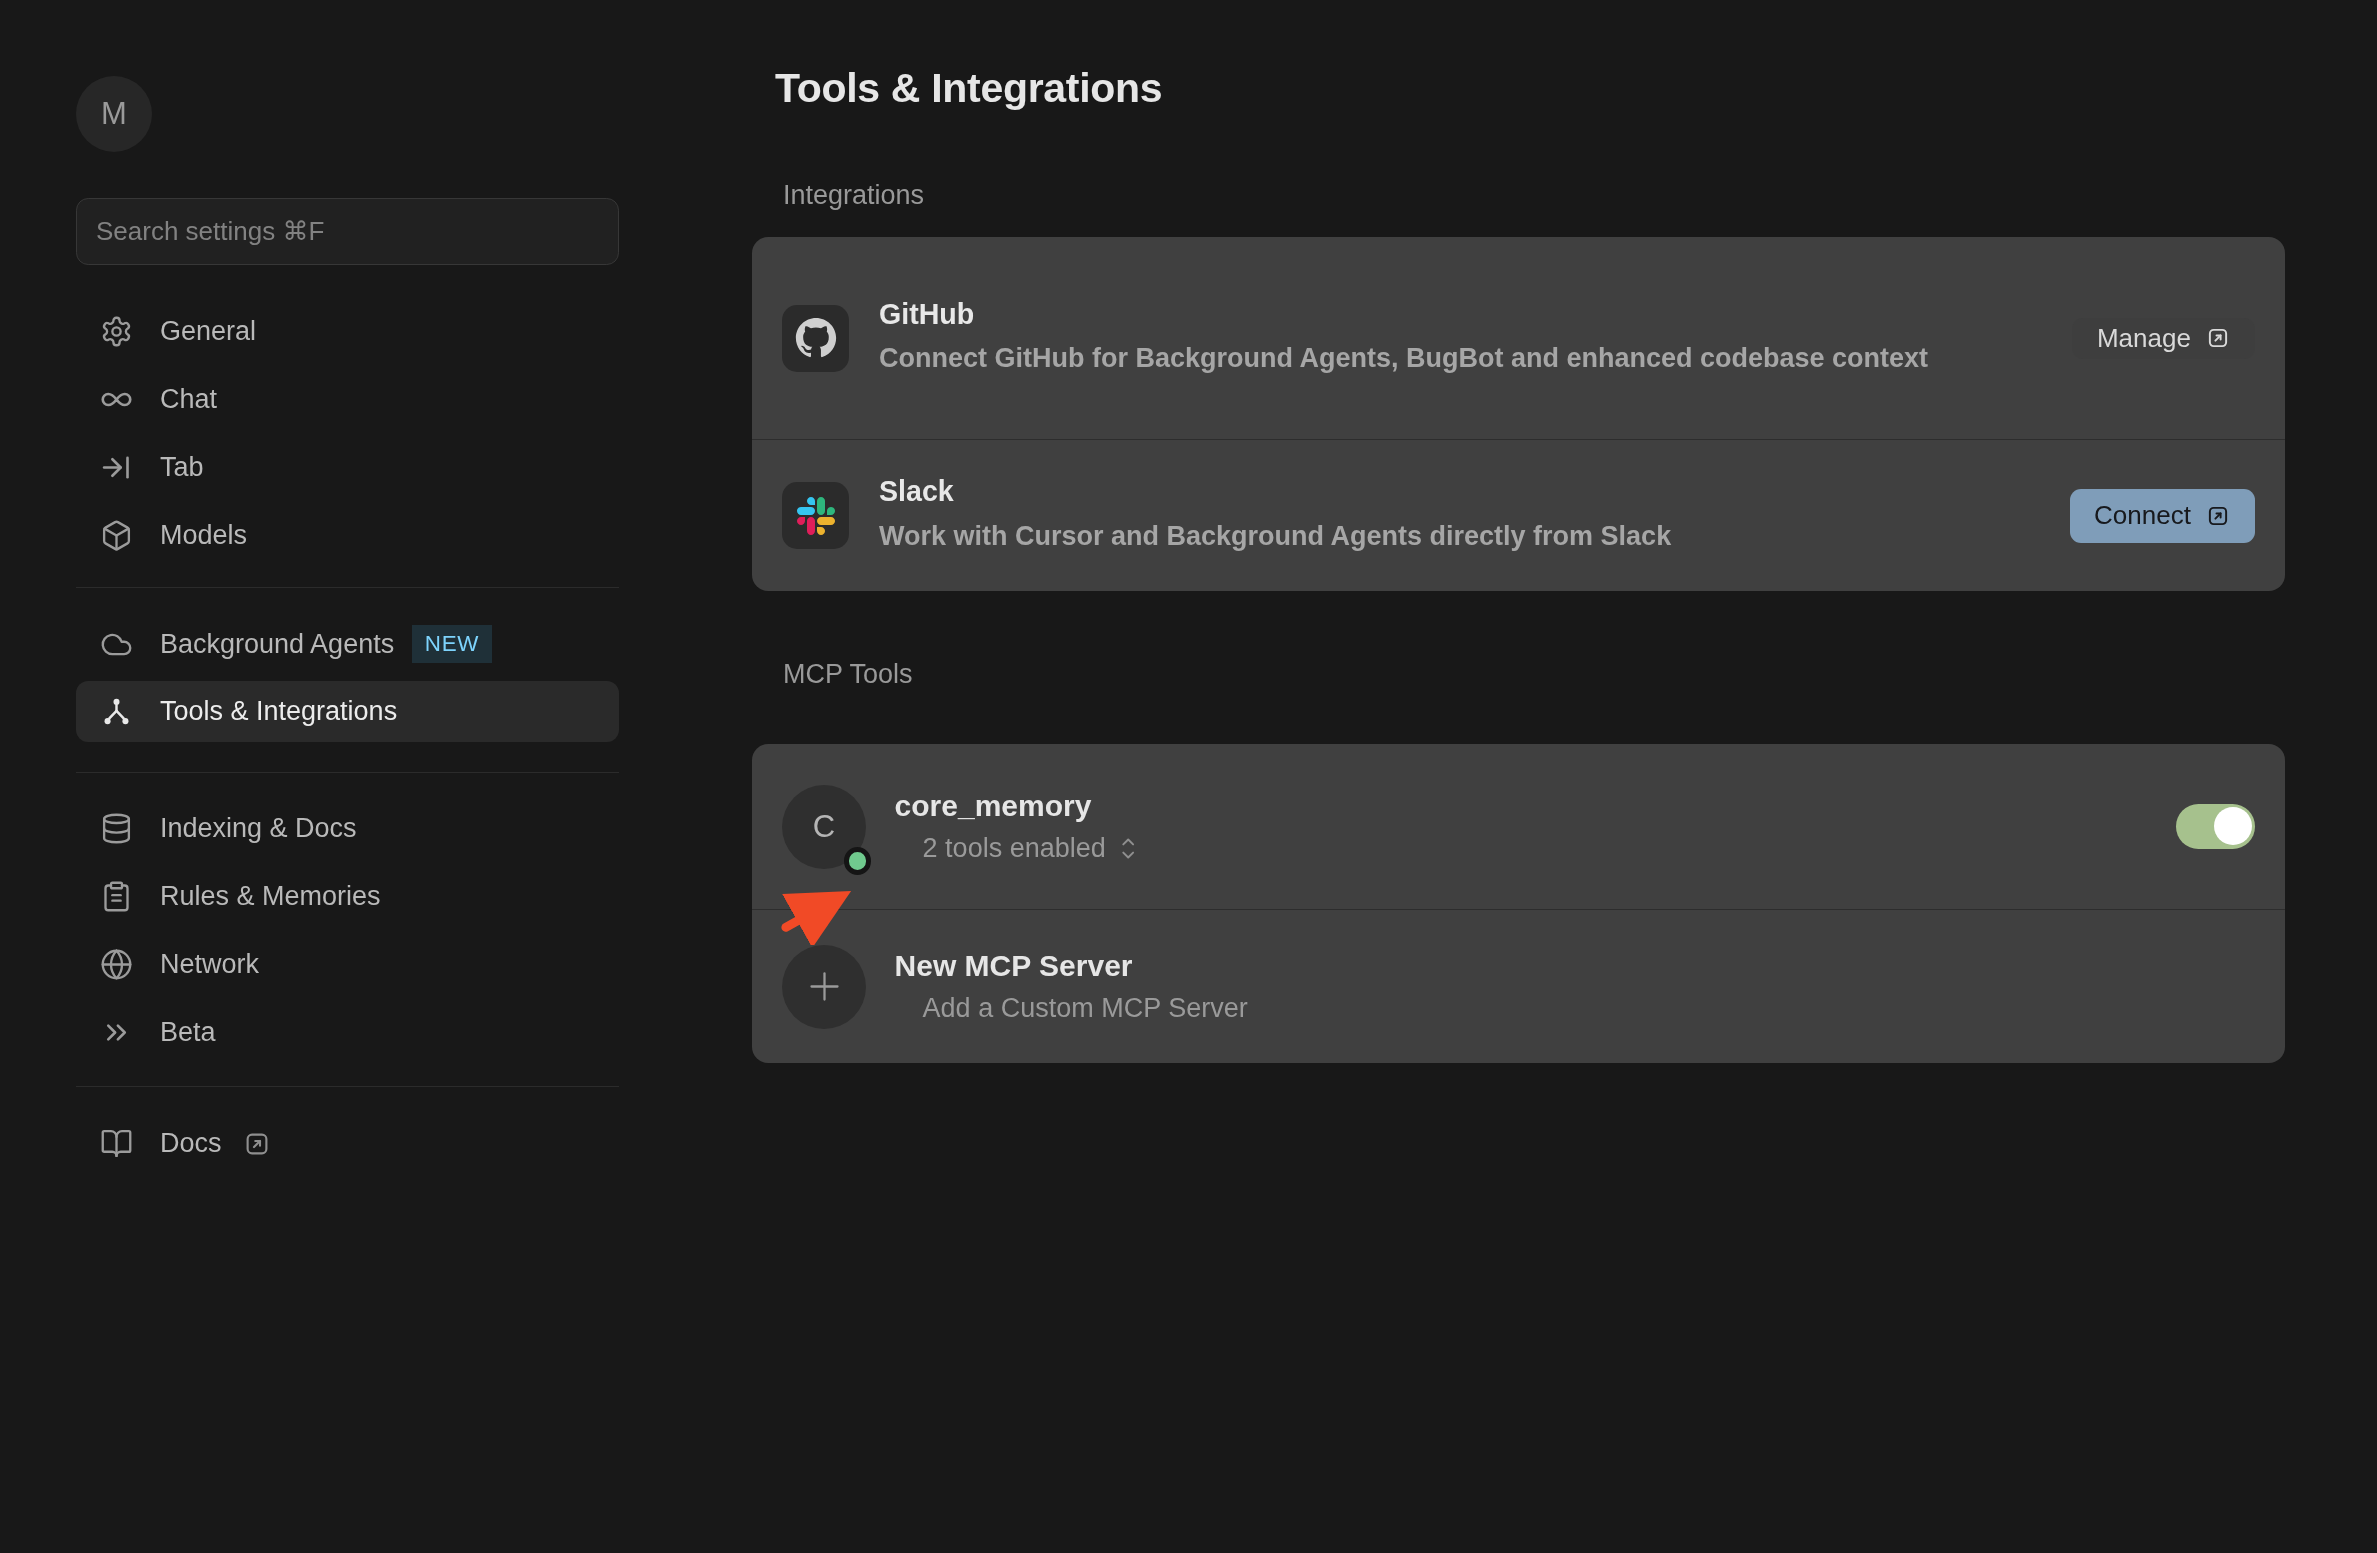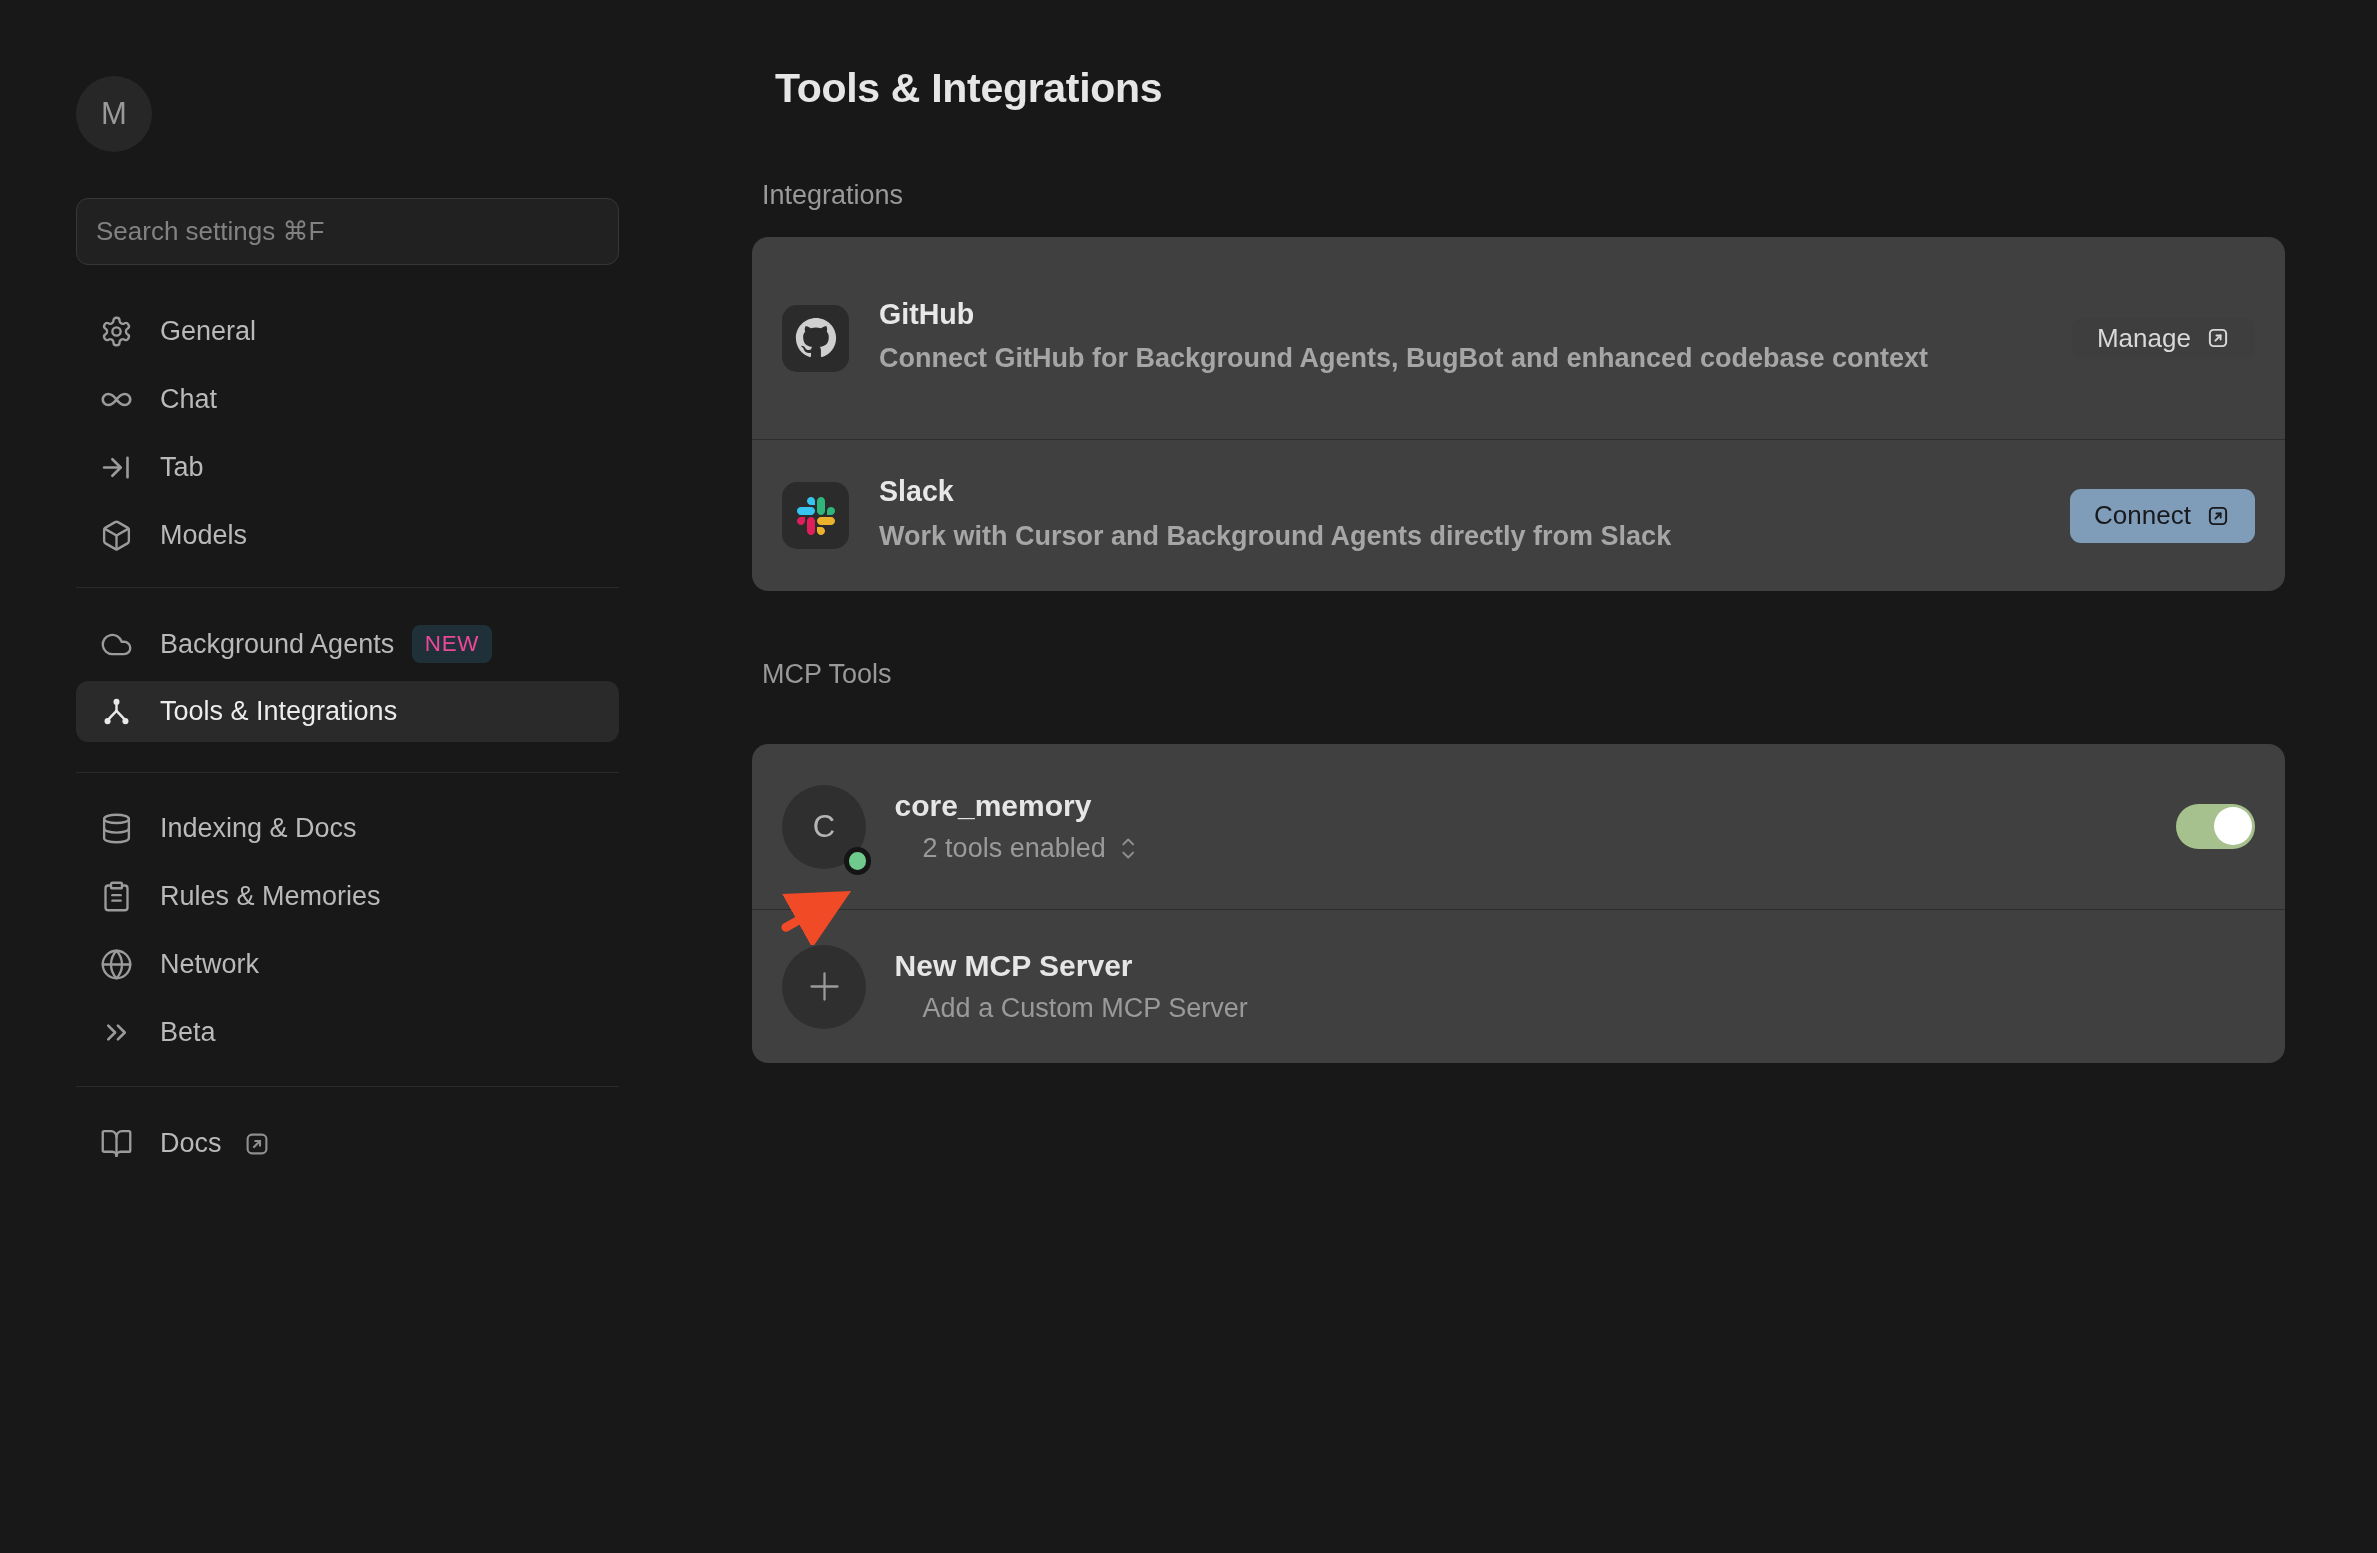--- a/index.html
+++ b/index.html
@@ -40,32 +40,32 @@
   .nav-item.selected{background:#2a2a2a;color:#ececec;height:61px;}
   .nav-item.selected .nicon{color:#e8e8e8;}
   .sdivider{border:none;border-top:1.4px solid #2b2b2b;margin:17.7px 0 0 0;width:100%;}
   .d2{margin-top:30px;}
   .d3{margin-top:20px;}
   .gap-agents{margin-top:22.4px;}
   .gap-sel{margin-top:3.4px;}
   .g3{margin-top:21px;}
   .gap-docs{margin-top:22.4px;}
   .badge-new{
-    margin-left:17.7px;background:#1f3038;color:#ec4899;
+    margin-left:17.7px;background:#1f3038;color:#7dd3fc;
     font-size:22.4px;letter-spacing:0.7px;
-    padding:7.5px 13px;border-radius:8px;line-height:1;
+    padding:7.5px 13px;border-radius:0;line-height:1;
   }
   .docs-ext{width:30px;height:30px;margin-left:20.4px;color:#8f8f8f;}
   
   .main{position:absolute;left:752px;top:0;width:1533px;}
   .page-title{
     margin:65px 0 0 23px;font-size:41px;font-weight:700;
     color:#e6e6e6;letter-spacing:-0.3px;
   }
-  .section-label{margin:68px 0 0 10px;font-size:27px;color:#999;}
+  .section-label{margin:68px 0 0 31px;font-size:27px;color:#999;}
   .card{
     margin-top:26px;background:#404040;border-radius:16.3px;
     width:100%;box-sizing:border-box;
   }
   .row{display:flex;align-items:center;padding:0 30px;box-sizing:border-box;}
   .row-github{height:202px;}
   .row-slack{height:152px;border-top:1.4px solid #2d2d2d;}
   .tile{
     width:67px;height:67px;border-radius:15px;background:#2b2b2b;
     display:flex;align-items:center;justify-content:center;flex:0 0 auto;

